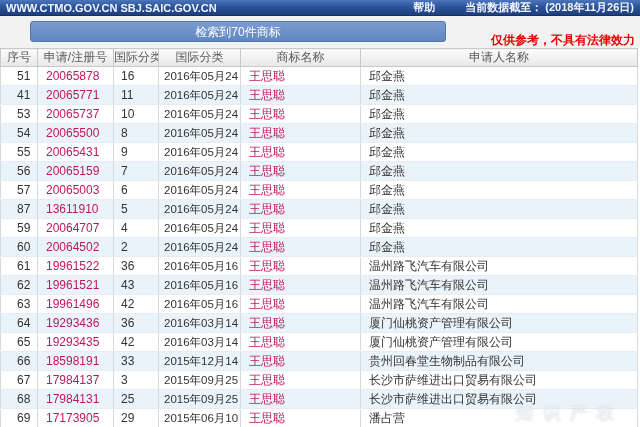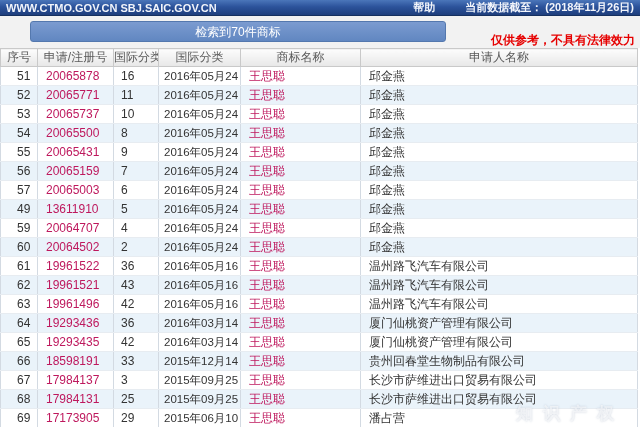--- a/index.html
+++ b/index.html
@@ -111,21 +111,21 @@
   <tbody>
       <tr>
         <td class="c0">51</td>
         <td class="c1"><a class="lnk">20065878</a></td>
         <td class="c2">16</td>
         <td class="c3">2016年05月24日</td>
         <td class="c4"><a class="lnk">王思聪</a></td>
         <td class="c5">邱金燕</td>
       </tr>
       <tr>
-        <td class="c0">52</td>
+        <td class="c0">41</td>
         <td class="c1"><a class="lnk">20065771</a></td>
         <td class="c2">11</td>
         <td class="c3">2016年05月24日</td>
         <td class="c4"><a class="lnk">王思聪</a></td>
         <td class="c5">邱金燕</td>
       </tr>
       <tr>
         <td class="c0">53</td>
         <td class="c1"><a class="lnk">20065737</a></td>
         <td class="c2">10</td>
@@ -159,21 +159,21 @@
       </tr>
       <tr>
         <td class="c0">57</td>
         <td class="c1"><a class="lnk">20065003</a></td>
         <td class="c2">6</td>
         <td class="c3">2016年05月24日</td>
         <td class="c4"><a class="lnk">王思聪</a></td>
         <td class="c5">邱金燕</td>
       </tr>
       <tr>
-        <td class="c0">49</td>
+        <td class="c0">87</td>
         <td class="c1"><a class="lnk">13611910</a></td>
         <td class="c2">5</td>
         <td class="c3">2016年05月24日</td>
         <td class="c4"><a class="lnk">王思聪</a></td>
         <td class="c5">邱金燕</td>
       </tr>
       <tr>
         <td class="c0">59</td>
         <td class="c1"><a class="lnk">20064707</a></td>
         <td class="c2">4</td>

